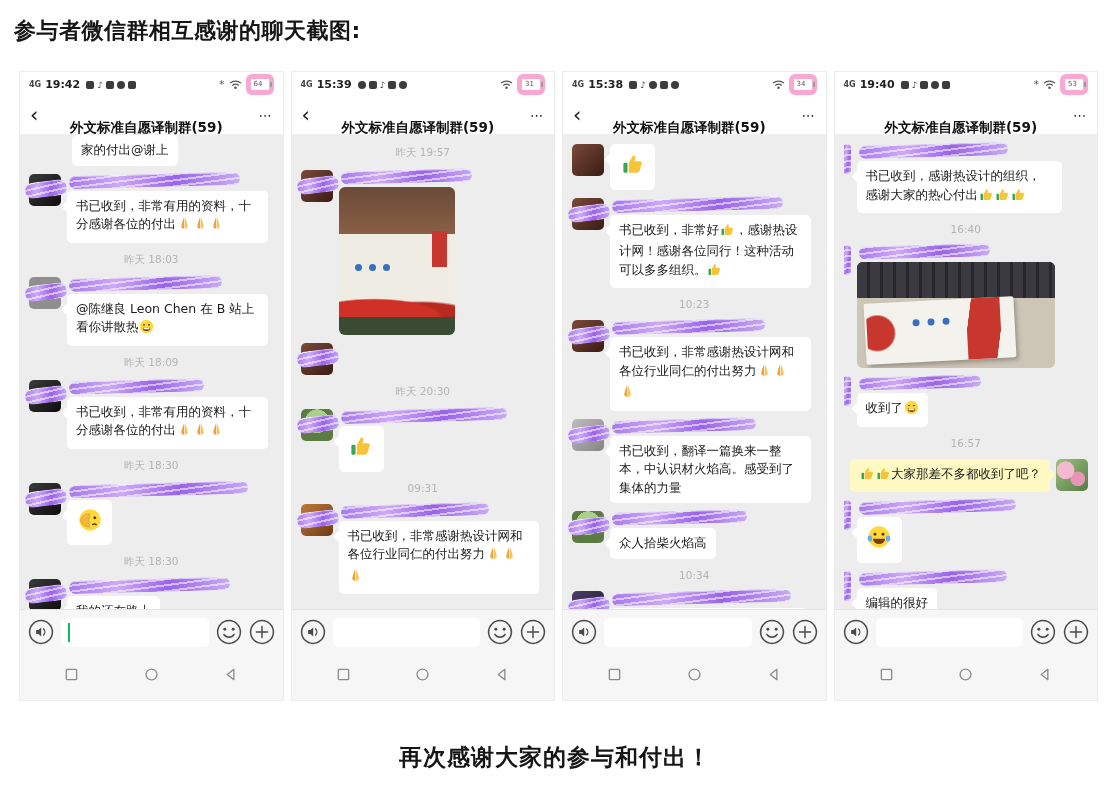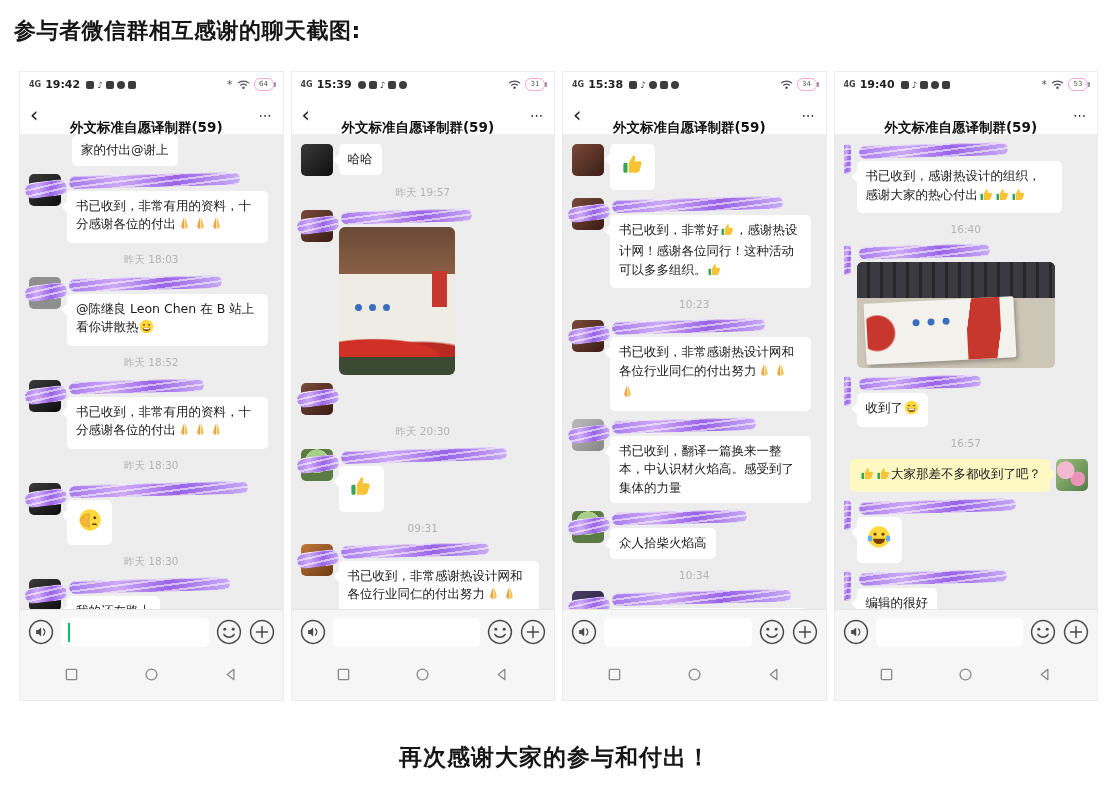--- a/index.html
+++ b/index.html
@@ -9,22 +9,22 @@
   .phone{flex:1;display:flex;flex-direction:column;background:#ededed;outline:1px solid #ececec;position:relative;overflow:hidden;}
   
   .status{height:25px;background:#fff;display:flex;align-items:center;padding:0 9px;gap:4px;flex:none;}
   .net{font-size:8px;color:#444;font-weight:bold;line-height:1;}
   .st-time{font-size:11px;color:#222;font-weight:600;margin-right:2px;}
   .st-apps{display:flex;align-items:center;gap:3px;color:#333;font-size:9px;}
   .ap-square{width:8px;height:8px;border-radius:2px;background:#3c3c3c;}
   .ap-dot{width:8px;height:8px;border-radius:50%;background:#3c3c3c;}
   .st-right{margin-left:auto;display:flex;align-items:center;gap:4px;}
   .bt{font-size:11px;color:#555;line-height:1;}
-  .batt{border:1px solid #f9a8d4;border-radius:6px;font-size:7px;color:#555;height:11px;line-height:11px;
-    padding:0 3px;position:relative;background:#fff;min-width:12px;text-align:center;}
+  .batt{border:5px solid #f9a8d4;border-radius:6px;font-size:7px;color:#555;height:11px;line-height:11px;
+    padding:0 3px;position:relative;background:#fff;min-width:12px;text-align:left;}
   .batt::after{content:"";position:absolute;right:-3px;top:3px;width:2px;height:5px;background:#9a9a9a;border-radius:0 1px 1px 0;}
   
   .chead{height:37px;background:#fff;display:flex;align-items:center;padding:0 10px;flex:none;border-bottom:1px solid #f0f0f0;}
   .back{font-size:21px;color:#1a1a1a;line-height:1;width:14px;}
   .ctitle{flex:1;text-align:center;font-size:13.5px;font-weight:600;color:#111;white-space:nowrap;overflow:hidden;margin-top:24px;}
   .more{font-size:13px;color:#1a1a1a;letter-spacing:1px;width:24px;text-align:right;}
   
   .chat{flex:1;padding:5px 9px 2px 9px;overflow:hidden;display:flex;flex-direction:column;}
   .mrow{display:flex;align-items:flex-start;margin:4px 0;}
   .mrow.right{justify-content:flex-end;}
@@ -153,21 +153,21 @@
             <div class="name-scrib scrib-bg" style="width: 153px;"></div>
             <div class="bubble tail-l">@陈继良 Leon Chen 在 B 站上看你讲散热<span class="emj"><svg width="15" height="15" viewBox="0 0 18 18">
                   <circle cx="9" cy="9" r="8" fill="#ffd93b"></circle>
                   <circle cx="6" cy="7" r="1.1" fill="#5b3a00"></circle>
                   <circle cx="12" cy="7" r="1.1" fill="#5b3a00"></circle>
                   <path d="M4.5 10.5a4.5 4 0 0 0 9 0z" fill="#7a3d00"></path>
                   <rect x="5.4" y="10.5" width="7.2" height="1.7" rx=".8" fill="#fff"></rect>
                 </svg></span></div>
           </div>
         </div>
-        <div class="t-center">昨天 18:52</div>
+        <div class="t-center">昨天 18:09</div>
         <div class="mrow left">
           <div class="avatar av-dark">
             <div class="av-scrib scrib-bg"></div>
           </div>
           <div class="mcol">
             <div class="name-scrib scrib-bg" style="width: 135px;"></div>
             <div class="bubble tail-l">书已收到，非常有用的资料，十分感谢各位的付出<span class="emj"><svg width="15" height="15" viewBox="0 0 18 18">
                   <path d="M8.6 1.5C7 5 5.6 8.5 5 13.5l3.6 2.3z" fill="#eda33b"></path>
                   <path d="M9.4 1.5C11 5 12.4 8.5 13 13.5l-3.6 2.3z" fill="#f6c45f"></path>
                 </svg></span><span class="emj"><svg width="15" height="15" viewBox="0 0 18 18">
@@ -268,26 +268,20 @@
           </svg>
           <span class="batt">31</span>
         </span>
       </div>
       <div class="chead">
         <span class="back">‹</span>
         <span class="ctitle">外文标准自愿译制群(59)</span>
         <span class="more">⋯</span>
       </div>
       <div class="chat">
-        <div class="mrow left">
-          <div class="avatar av-dark"></div>
-          <div class="mcol">
-            <div class="bubble tail-l">哈哈</div>
-          </div>
-        </div>
         <div class="t-center">昨天 19:57</div>
         <div class="mrow left">
           <div class="avatar av-photo">
             <div class="av-scrib scrib-bg"></div>
           </div>
           <div class="mcol">
             <div class="name-scrib scrib-bg" style="width: 131px;"></div>
             <div class="img-msg bp">
               <div class="top"></div>
               <div class="ribbon"></div>

